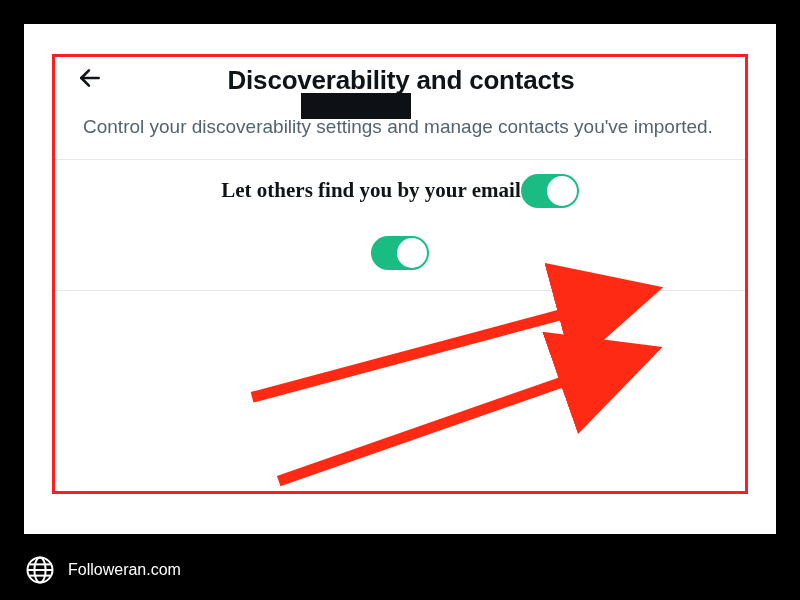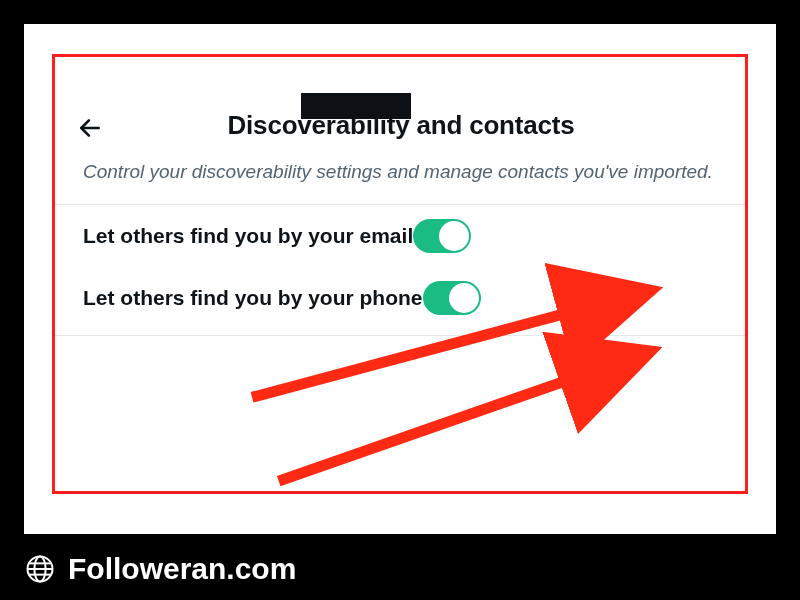--- a/index.html
+++ b/index.html
@@ -19,24 +19,23 @@
   .red-frame {
     position: relative;
     width: 100%;
     height: 440px;
     border: 3px solid #ff1e1e;
     padding: 6px 0 0 0;
     overflow: hidden;
   }
   .header-row {
     display: flex;
-    align-items: flex-end;
+    align-items: flex-start;
     padding: 2px 22px 4px 22px;
     position: relative;
-    margin-top: 45px;
   }
   .back-icon {
     width: 26px; height: 26px;
     display: inline-flex;
     align-items: center;
     justify-content: center;
     flex-shrink: 0;
   }
   .back-icon svg { width: 26px; height: 26px; }
   .title {
@@ -55,33 +54,33 @@
     width: 110px;
     height: 26px;
     background: #0d1014;
   }
   .description {
     padding: 14px 28px 18px 28px;
     color: #536471;
     font-size: 19px;
     line-height: 1.4;
     border-bottom: 1px solid #e6e9ea;
-    font-style: italic;
   }
   .section-header {
     padding: 20px 28px 12px 28px;
     font-size: 26px;
     font-weight: 800;
     color: #0f1419;
   }
   .setting-row {
     display: flex;
     align-items: center;
-    justify-content: flex-start;
+    justify-content: center;
     padding: 14px 28px 14px 28px;
+    font-family: Liberation Serif, serif;
   }
   .setting-label {
     font-size: 21px;
     font-weight: 700;
     color: #0f1419;
   }
   .toggle {
     width: 58px; height: 34px;
     background: #1abc84;
     border-radius: 17px;
@@ -111,22 +110,22 @@
   }
   .globe {
     width: 32px; height: 32px;
     display: inline-flex;
     align-items: center;
     justify-content: center;
   }
   .globe svg { width: 30px; height: 30px; }
   .footer-text {
     color: #fff;
-    font-size: 30px;
-    font-weight: 700;
+    font-size: 16px;
+    font-weight: 400;
   }
 </style>
 </head>
 <body>
 
 <div class="outer-white">
   <div class="red-frame">
 
     <div class="header-row">
       <span class="back-icon">
@@ -144,21 +143,20 @@
 
 
     <div class="setting-row">
       <span class="setting-label">Let others find you by your email</span>
       <span class="toggle">
         <span class="knob"></span>
       </span>
     </div>
 
     <div class="setting-row">
-      <span class="setting-label">Let others find you by your phone</span>
       <span class="toggle">
         <span class="knob"></span>
       </span>
     </div>
 
     <div class="divider"></div>
 
 
     <svg class="arrows" viewBox="0 0 690 440">
       <defs>

